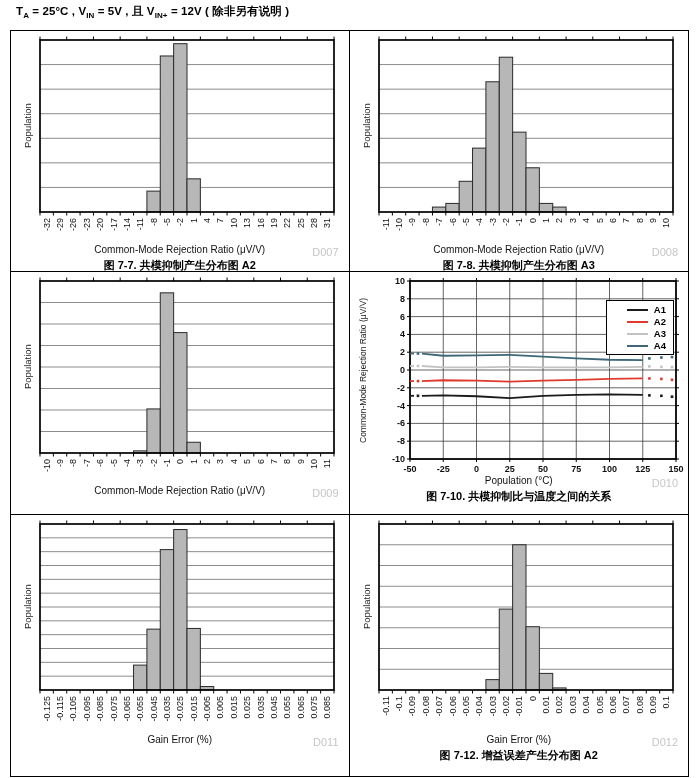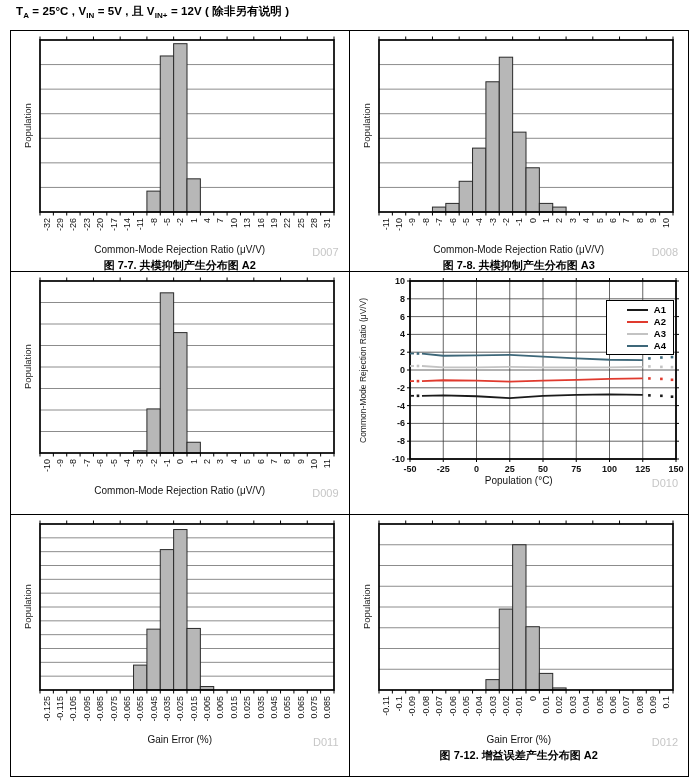--- a/index.html
+++ b/index.html
@@ -426,20 +426,21 @@
           <div class="lgrow">
             <span class="lgline" style="background: rgb(61, 103, 121);"></span>
             <span class="lgtext">A4</span>
           </div>
         </div>
       </div>
       <div class="xrow">
         <span>Population (°C)</span>
         <span class="wm">D010</span>
       </div>
+      <figcaption class="cap">图 7-10. 共模抑制比与温度之间的关系</figcaption>
     </figure>
 
     <figure class="cell r3">
       <div class="plotrow">
         <div class="ylab">Population</div>
         <svg width="306" height="216">
             <line x1="4" y1="158.16666666666666" x2="298" y2="158.16666666666666" stroke="#8c8c8c" stroke-width="1"></line>
             <line x1="4" y1="144.33333333333334" x2="298" y2="144.33333333333334" stroke="#8c8c8c" stroke-width="1"></line>
             <line x1="4" y1="130.5" x2="298" y2="130.5" stroke="#8c8c8c" stroke-width="1"></line>
             <line x1="4" y1="116.66666666666666" x2="298" y2="116.66666666666666" stroke="#8c8c8c" stroke-width="1"></line>

